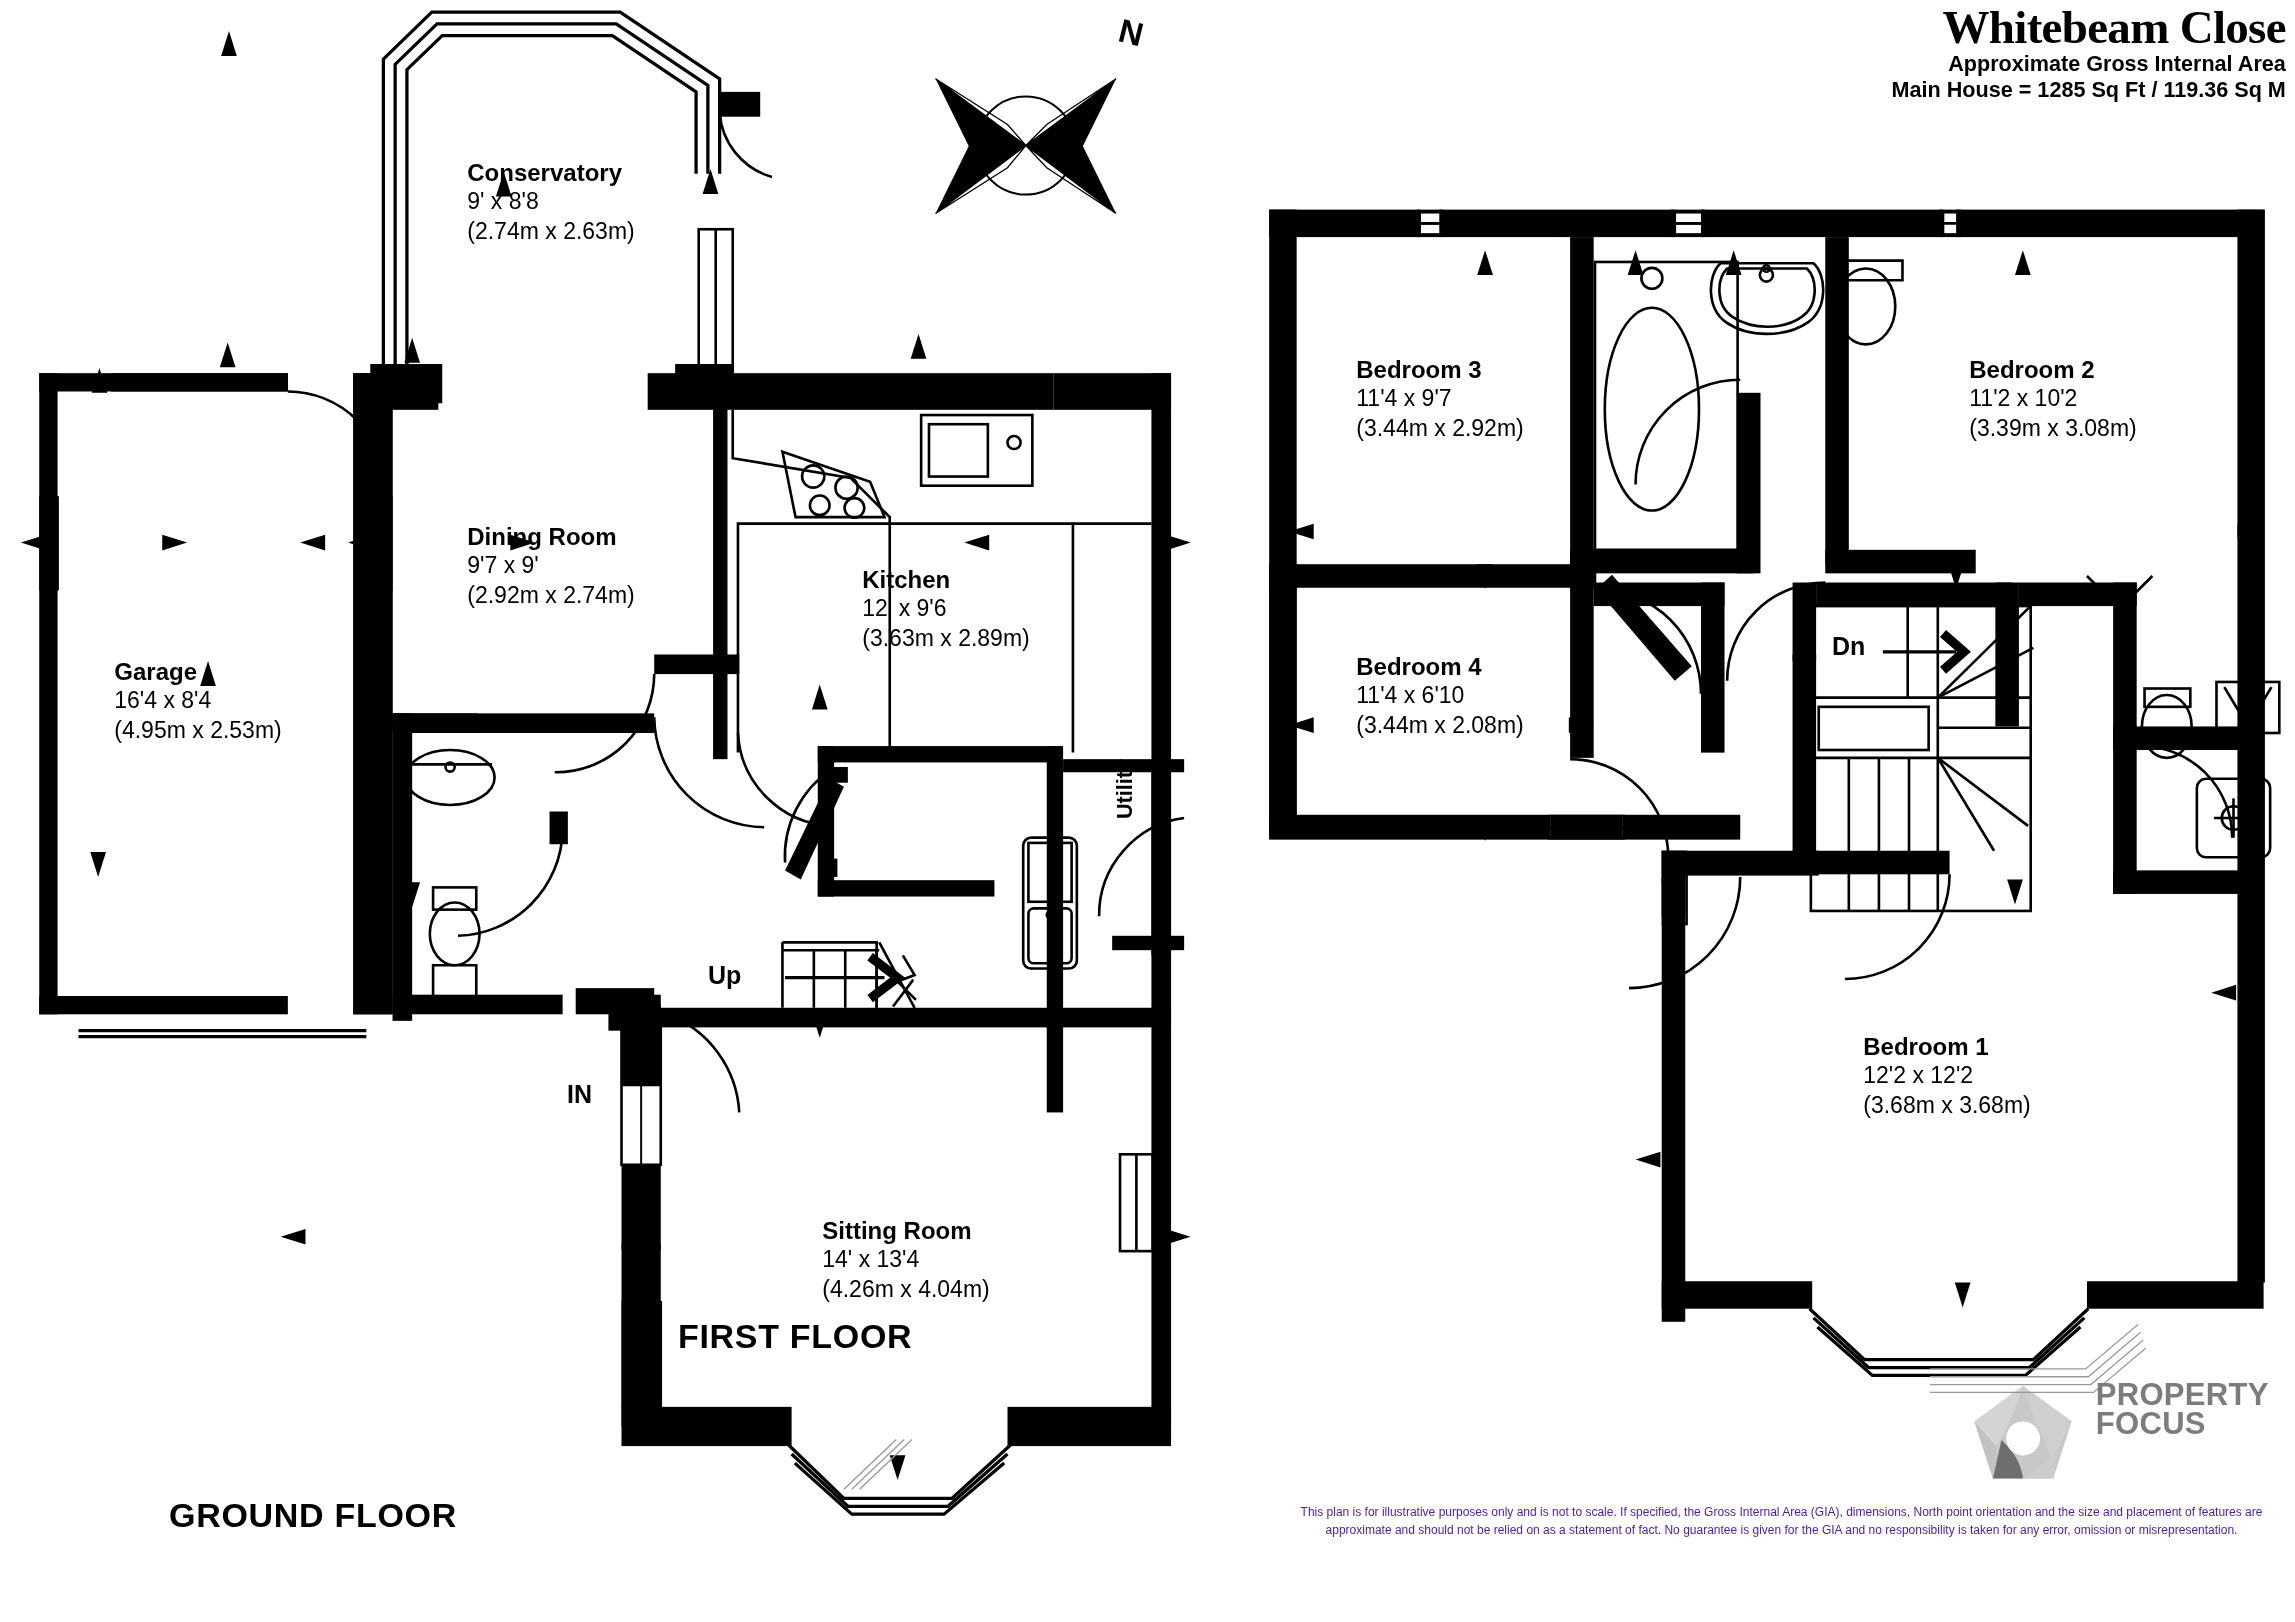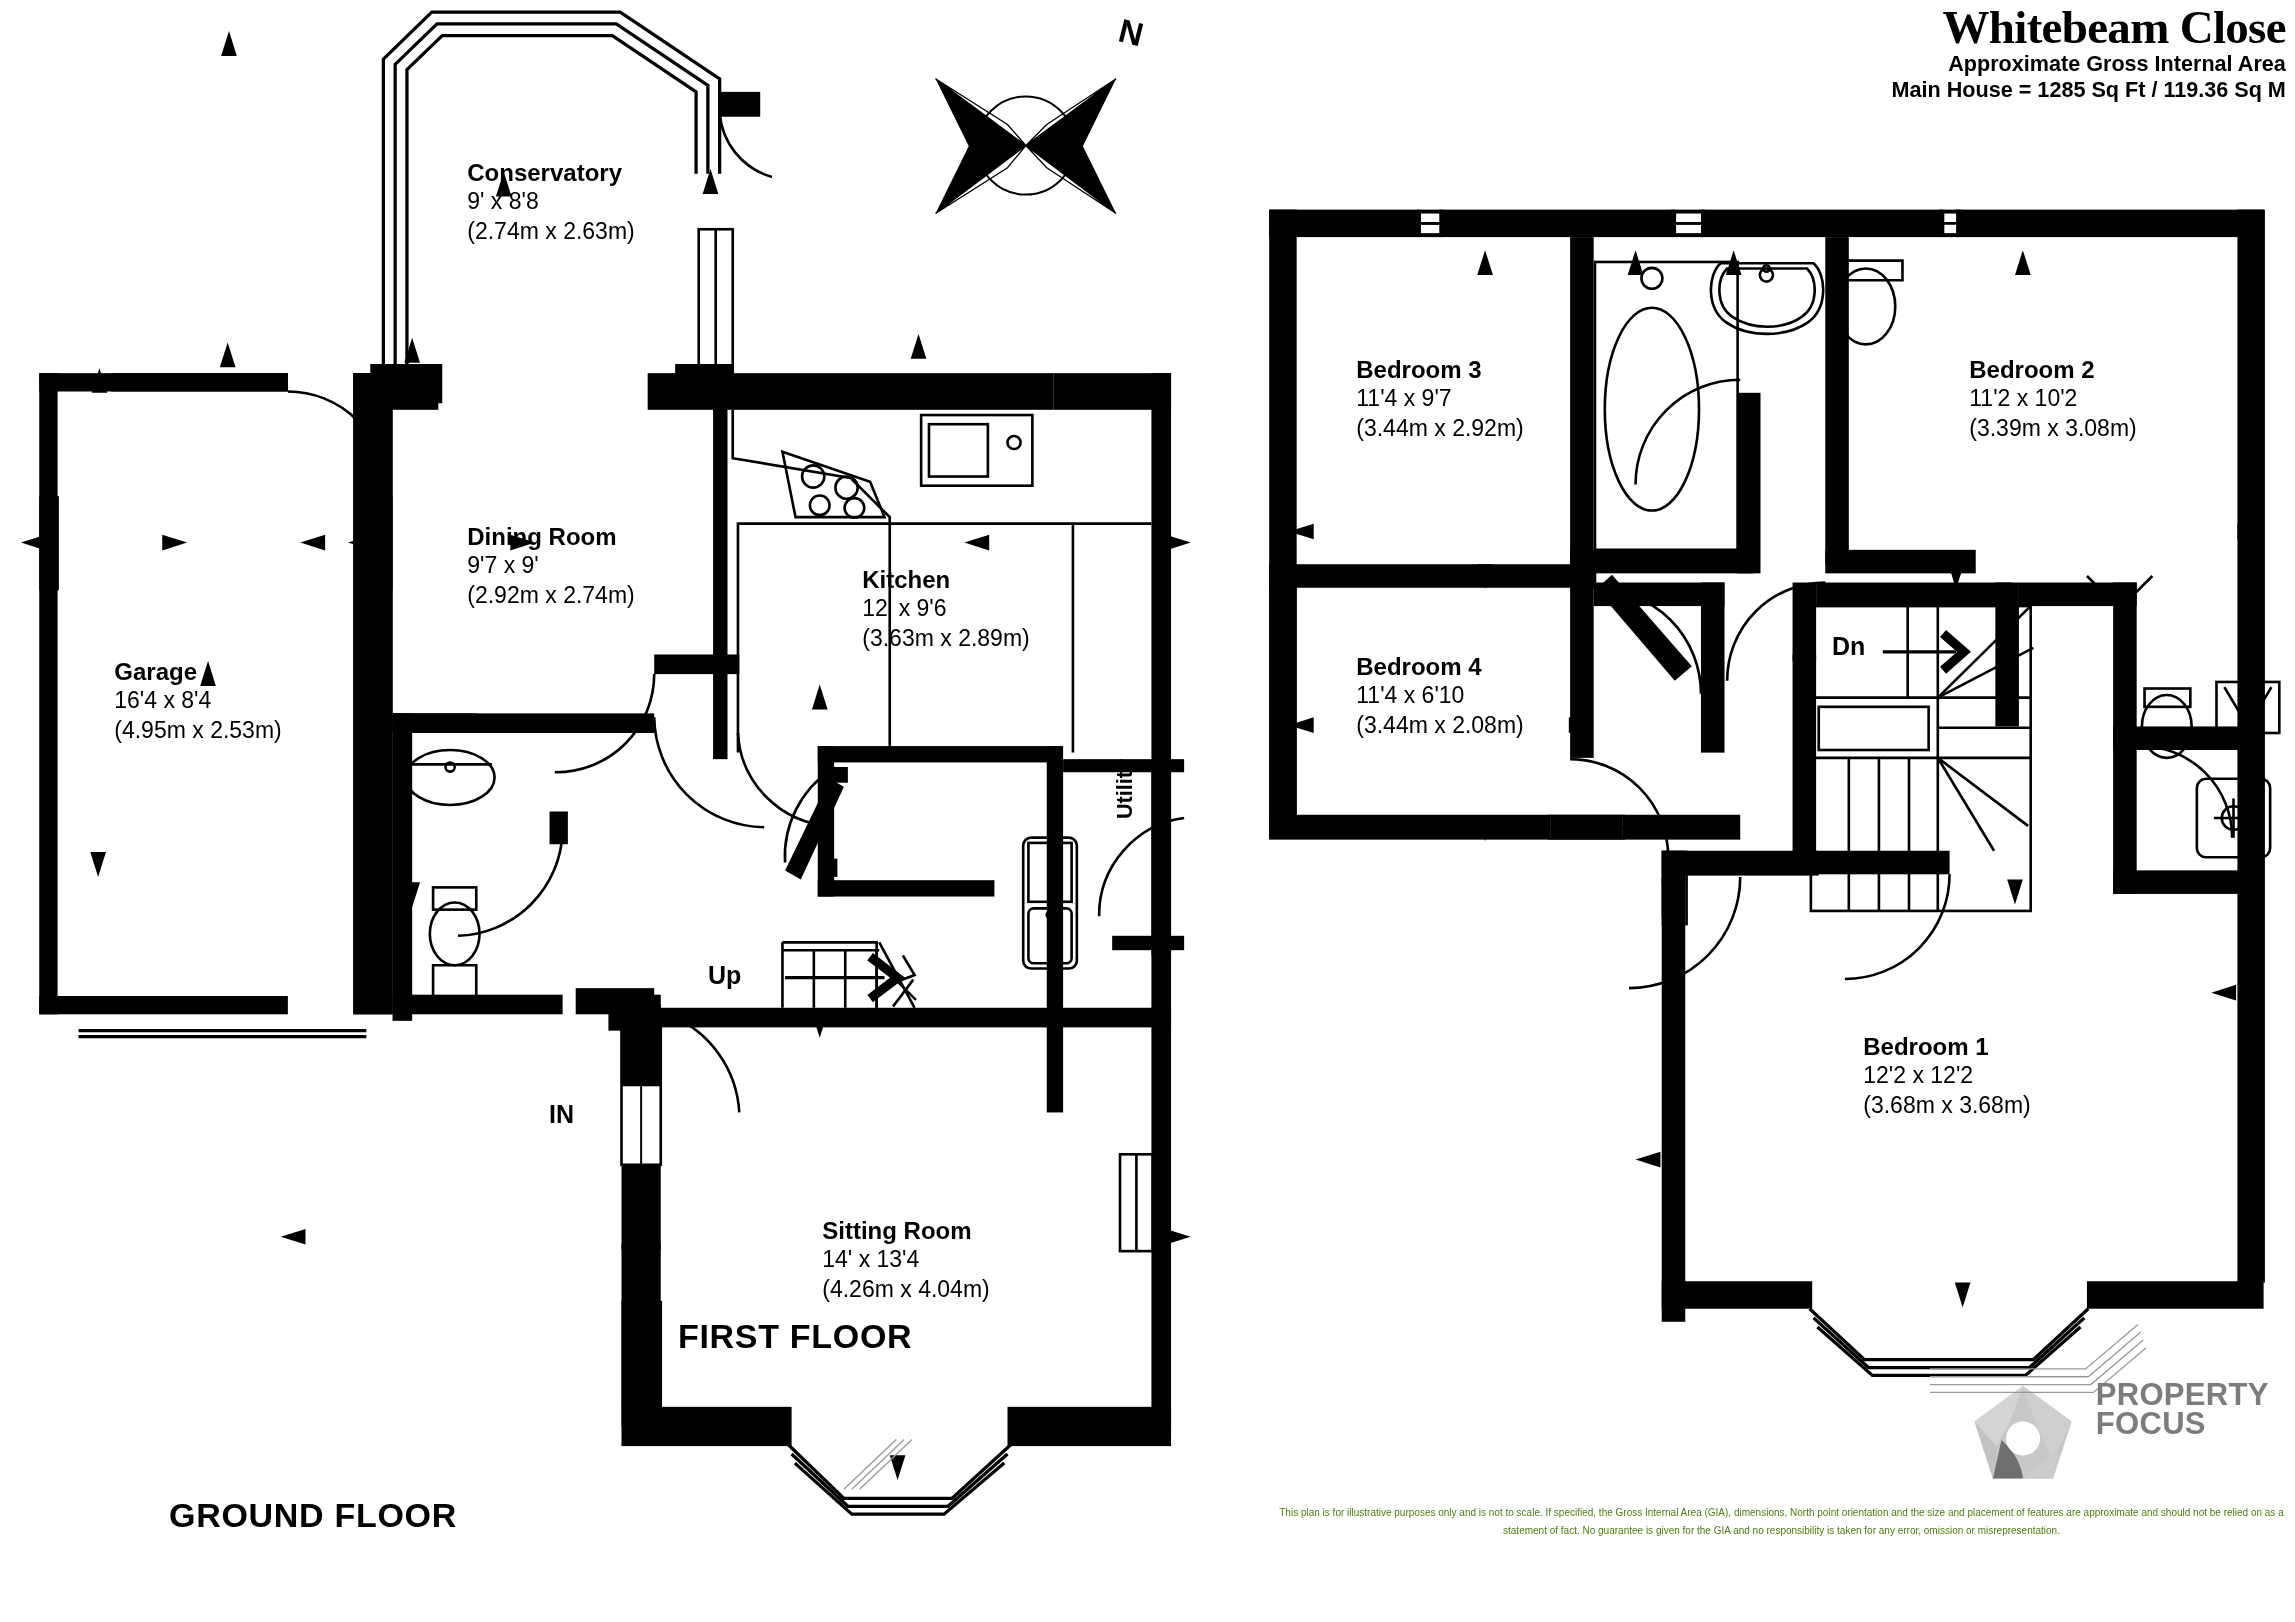--- a/index.html
+++ b/index.html
@@ -25,21 +25,21 @@
   .vert-label { position:absolute; font-weight:bold; font-size:21.6px;
                 writing-mode:vertical-rl; transform:rotate(180deg); }
   .small-label { position:absolute; font-weight:bold; font-size:25px; }
 
   
   #plan-svg { position:absolute; left:0; top:0; }
 
   
   #footer { position:absolute; left:1276px; top:1500px; width:1011px; text-align:center; }
   #copyright-line { font-size:15px; color:#8c8c8c; line-height:19.6px; white-space:nowrap; }
-  #disclaimer { font-size:10px; color:#4d7c0f; line-height:17.7px; margin-top:3.9px; }
+  #disclaimer { font-size:12px; color:#4c1d95; line-height:17.7px; margin-top:3.9px; }
 
   #logo-block { position:absolute; left:1970px; top:1381px; width:314px;
                 display:flex; align-items:center; gap:11.8px; }
   #logo-text { line-height:0.92;margin-left:9px; }
   #logo-text div { font-size:31px; font-weight:bold; color:#7c7c7c; letter-spacing:0.3px; }
 
   #compass-n { position:absolute; left:1119px; top:14.4px; font-weight:bold; font-size:33px;
                transform:rotate(14deg); }
 </style>
 </head>
@@ -536,21 +536,21 @@
 
 <div class="room" style="left:1947px; top:1076px;">
   <div class="rname">Bedroom 1</div>
   <div class="rdim">12'2 x 12'2</div>
   <div class="rdim">(3.68m x 3.68m)</div>
 </div>
 
 <div class="vert-label" style="left:1112px; top:759px;">Utility</div>
 <div class="small-label" style="left:708px; top:961px;">Up</div>
 <div class="small-label" style="left:1832px; top:632px;">Dn</div>
-<div class="small-label" style="left:549px; top:1080px;margin-top:20px;">IN</div>
+<div class="small-label" style="left:567px; top:1080px;">IN</div>
 
 <div class="floor-label" id="ground-floor-label">GROUND FLOOR</div>
 <div class="floor-label" id="first-floor-label">FIRST FLOOR</div>
 
 <div id="footer">
   <div id="disclaimer">This plan is for illustrative purposes only and is not to scale. If specified, the Gross Internal Area (GIA), dimensions, North point orientation and the size and placement of features are approximate and should not be relied on as a statement of fact. No guarantee is given for the GIA and no responsibility is taken for any error, omission or misrepresentation.</div>
 </div>
 
 <div id="logo-block">
   <div style="width:105px"></div>

